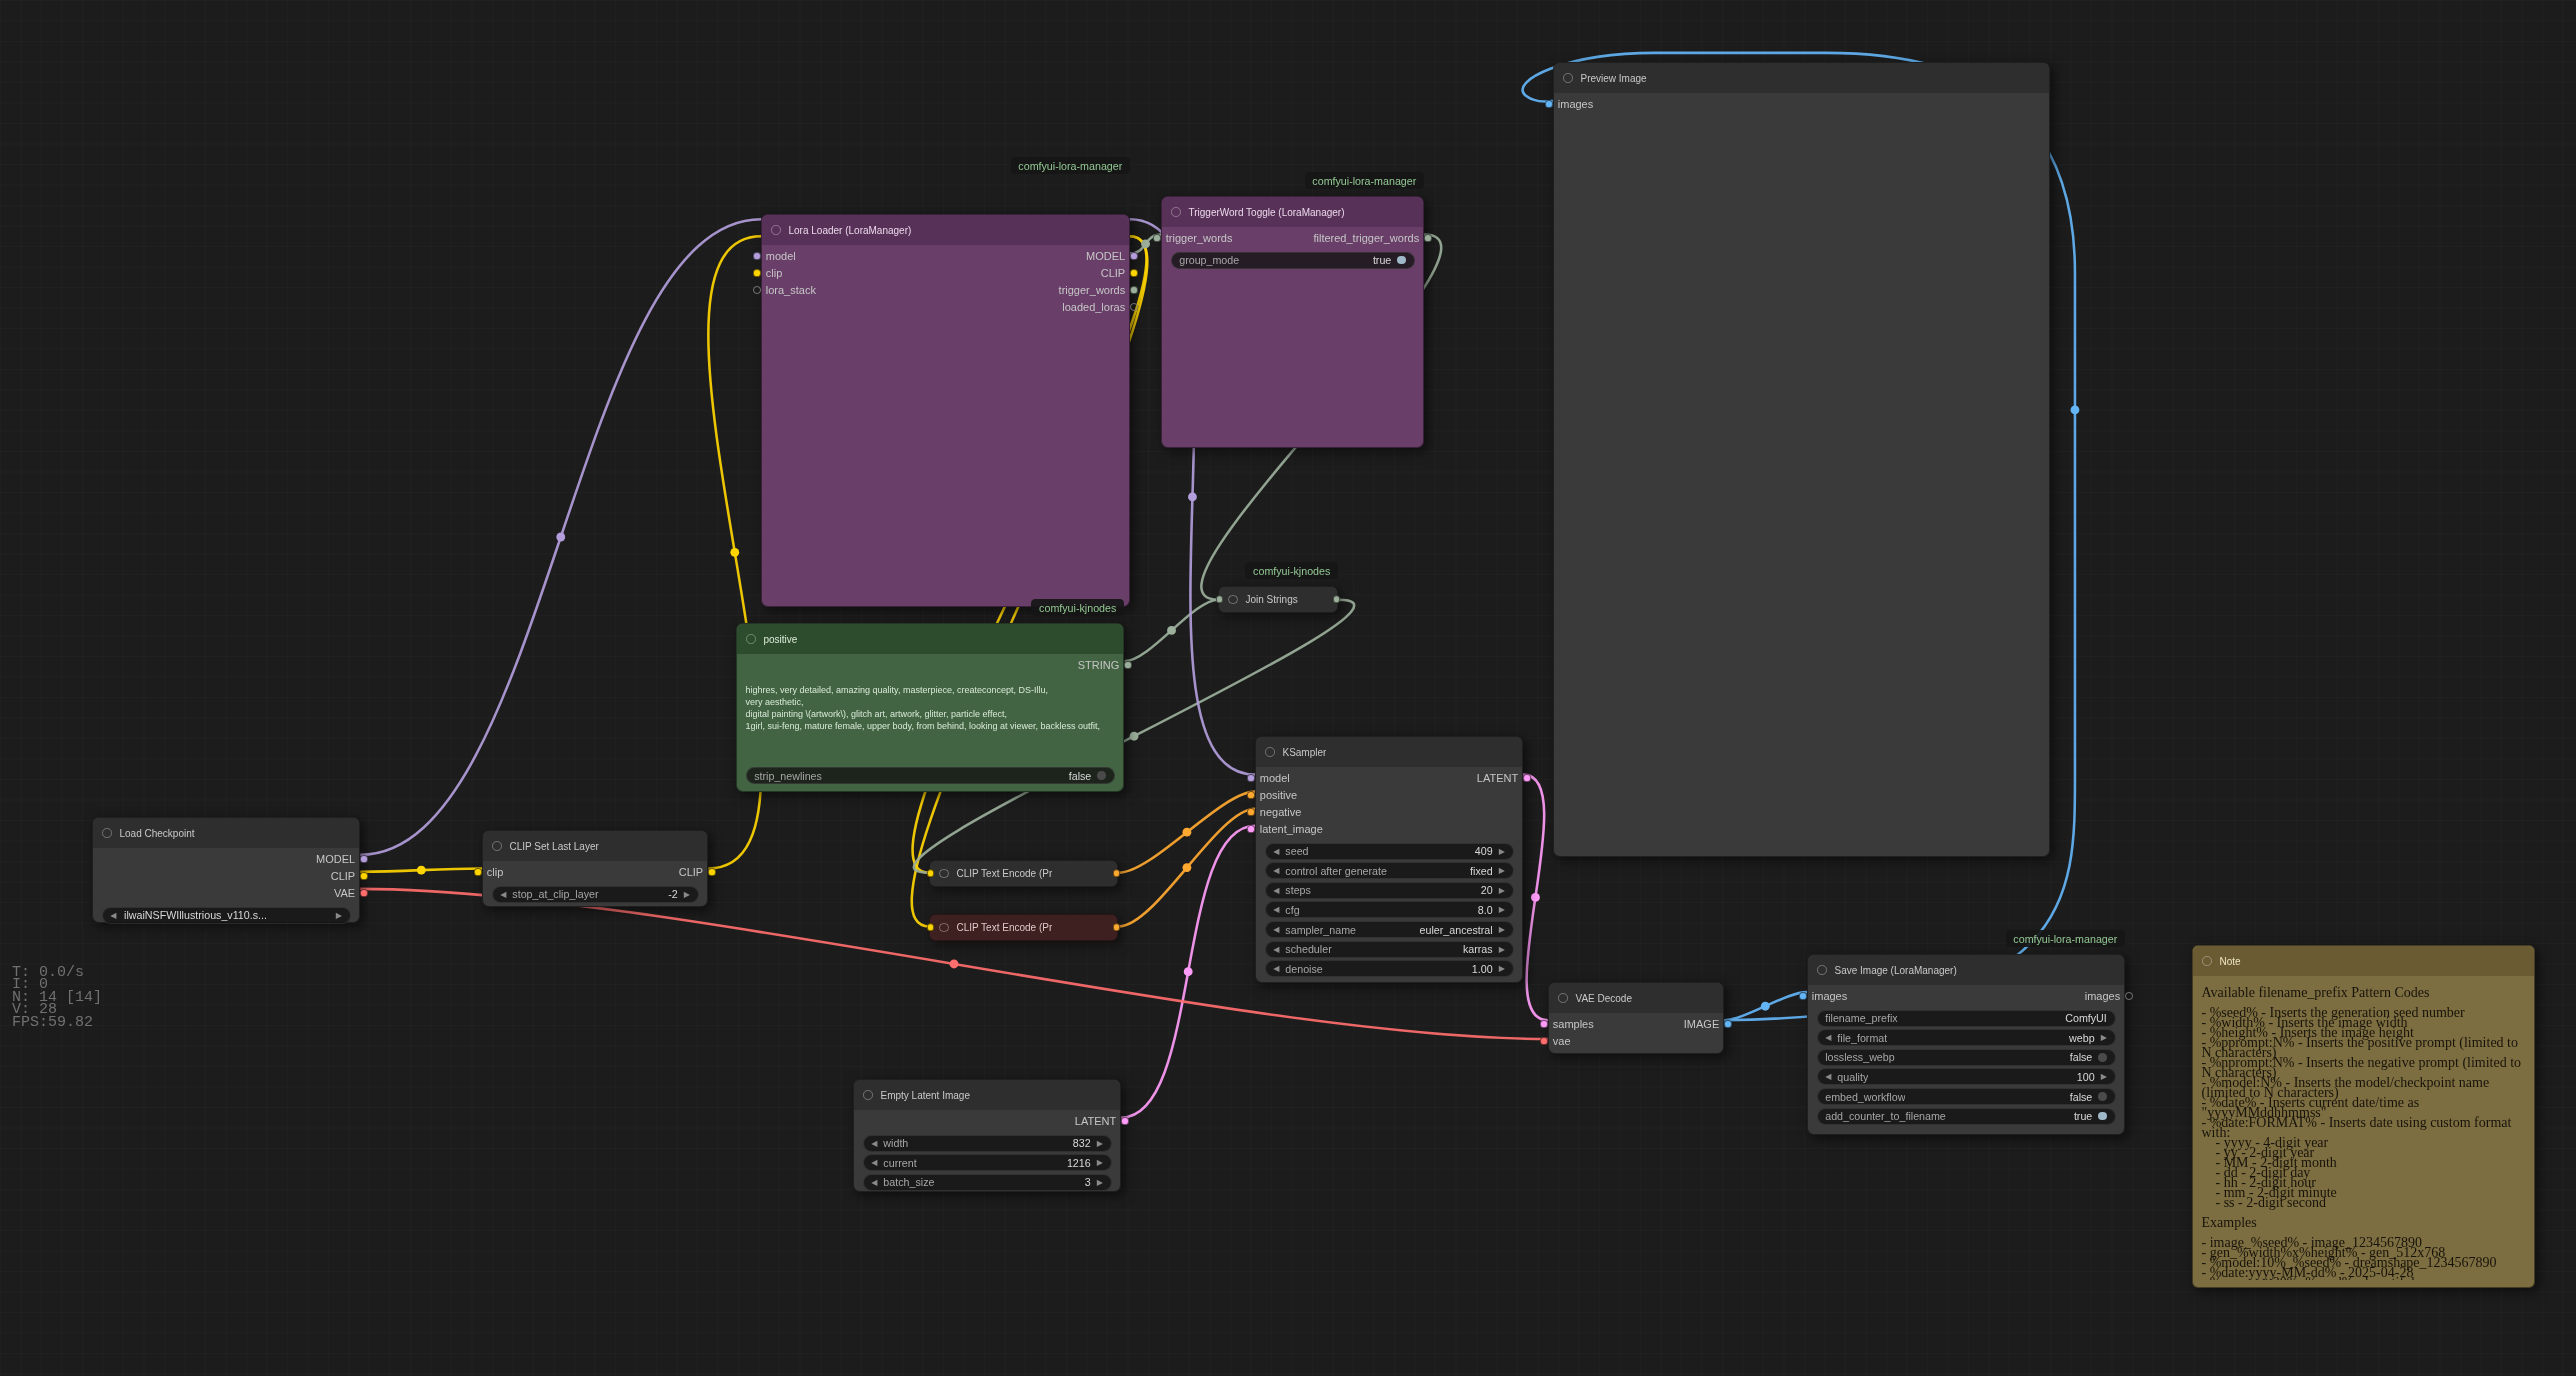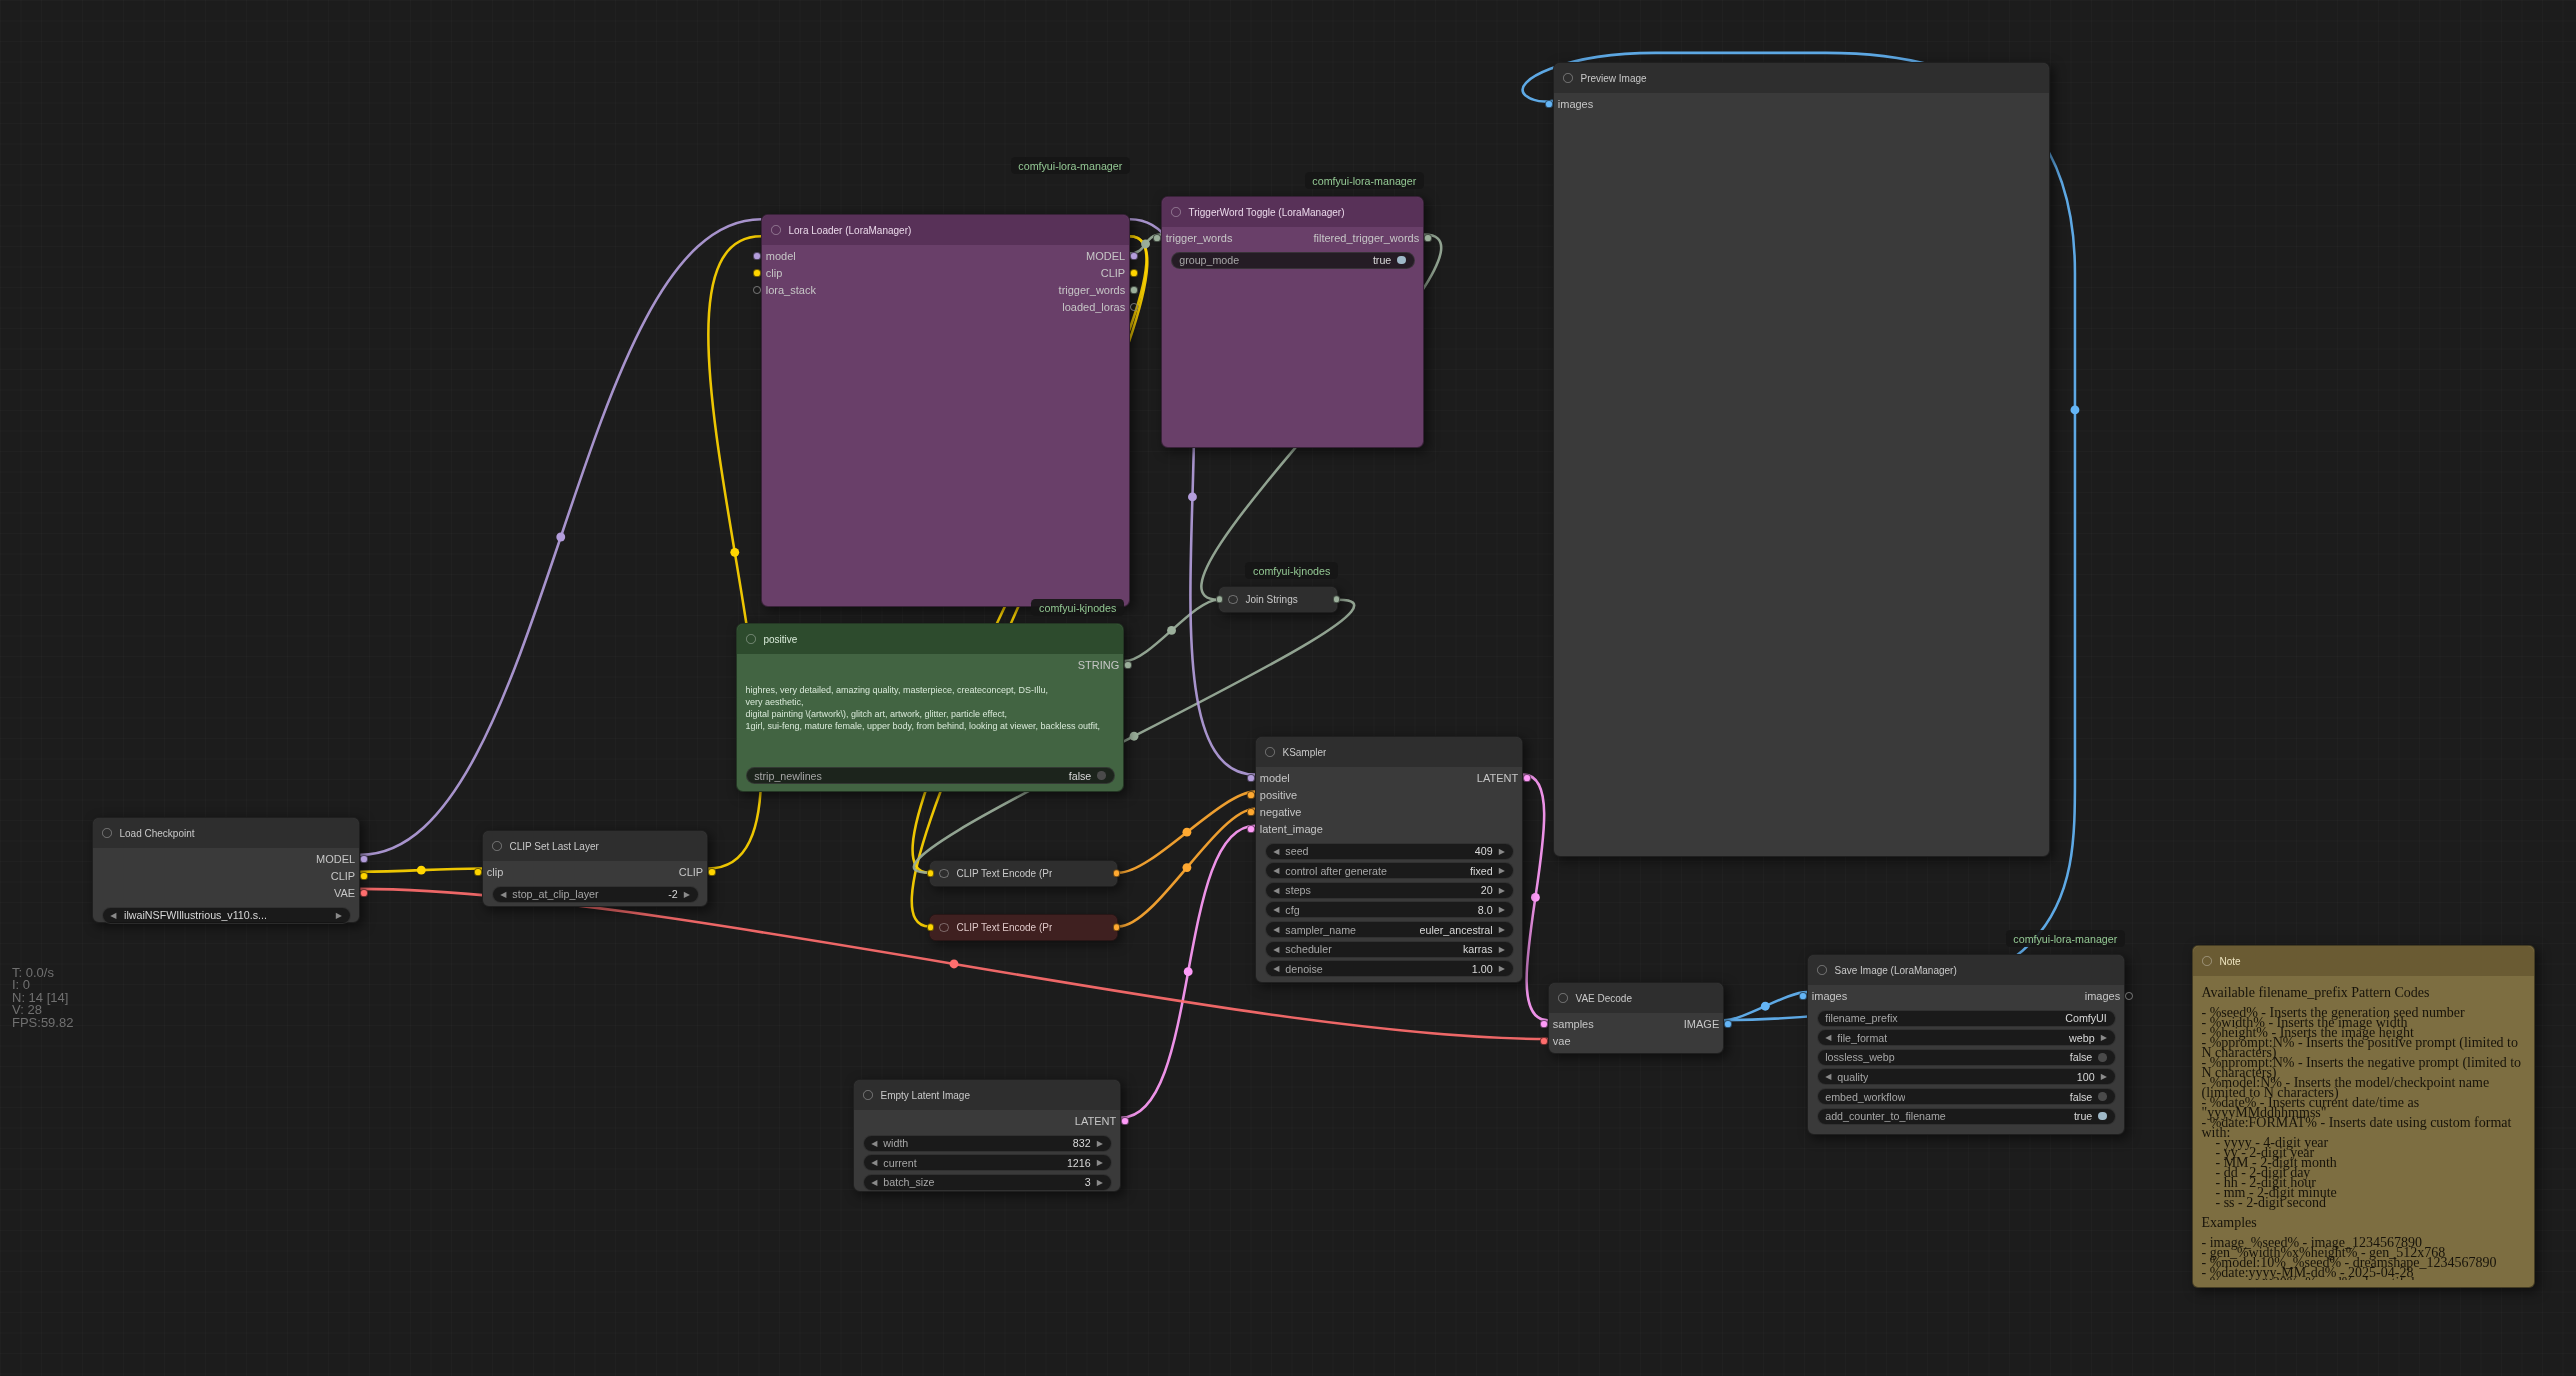--- a/index.html
+++ b/index.html
@@ -44,22 +44,22 @@
   .note-text{flex:1;font-family:Liberation Serif, serif;font-size:14px;line-height:10px;
     color:#17130a;padding:6.8px 8.5px;white-space:pre-wrap;overflow:hidden}
   .tagwrap{position:absolute;z-index:3;text-align:right;pointer-events:none}
   .node-tag{display:inline-block;background:rgba(22,22,22,0.92);color:#93c793;font-size:10.7px;
     padding:2.6px 7.7px;border-radius:4.3px}
   .t-def{--hdr:#2e2e2e;--body:#3a3a3a;--title:#c9c9c9}
   .t-purple{--hdr:#583158;--body:#693f69;--title:#ead9ea;--text:#e6d4e6}
   .t-green{--hdr:#2d4b2d;--body:#426442;--title:#d9ead9;--text:#d9e9d9}
   .t-maroon{--hdr:#3f2020;--body:#4c2828;--title:#dfc9c9}
   .t-note{--hdr:#6a5b33;--body:#7d6e41;--title:#efe6c2}
-  #stats{position:absolute;left:12px;top:967px;z-index:4;font-family:Liberation Sans, sans-serif;
-    font-size:13px;line-height:12.4px;color:#707070}
+  #stats{position:absolute;left:12px;top:967px;z-index:4;font-family:Liberation Mono, monospace;
+    font-size:15px;line-height:12.4px;color:#707070}
 </style>
 </head>
 <body>
 
 <div id="canvas">
   <svg id="links" width="2576" height="1376" viewBox="0 0 3019 1613">
       <path d="M 422 1002 C 642 1002 672 257 892 257" fill="none" stroke="#B39DDB" stroke-width="3" stroke-opacity="0.92"></path>
       <circle cx="657" cy="629.5" r="5.2" fill="#B39DDB"></circle>
       <path d="M 422 1022 C 478 1022 509 1018 565 1018" fill="none" stroke="#FFD500" stroke-width="3" stroke-opacity="0.92"></path>
       <circle cx="493.5" cy="1020" r="5.2" fill="#FFD500"></circle>

